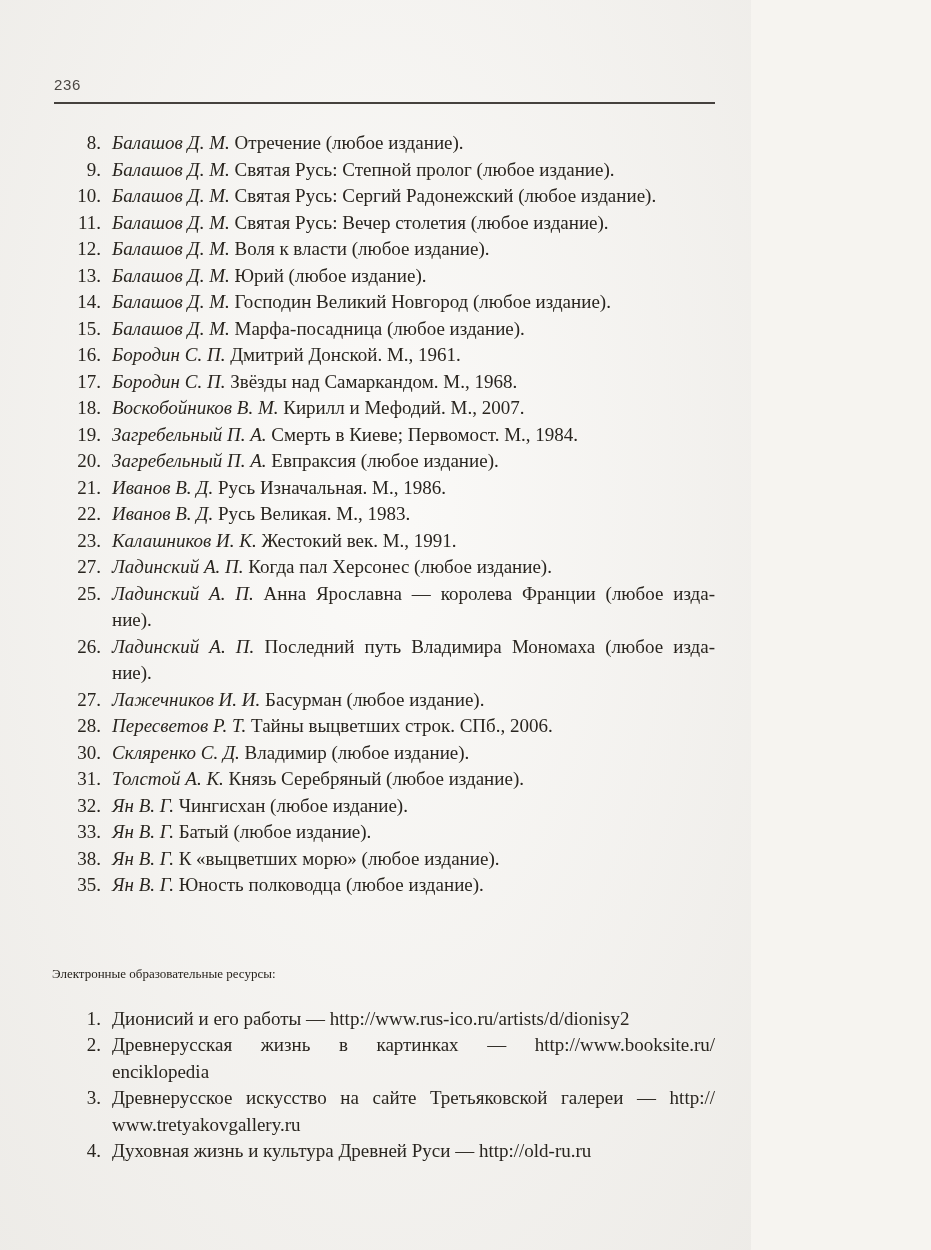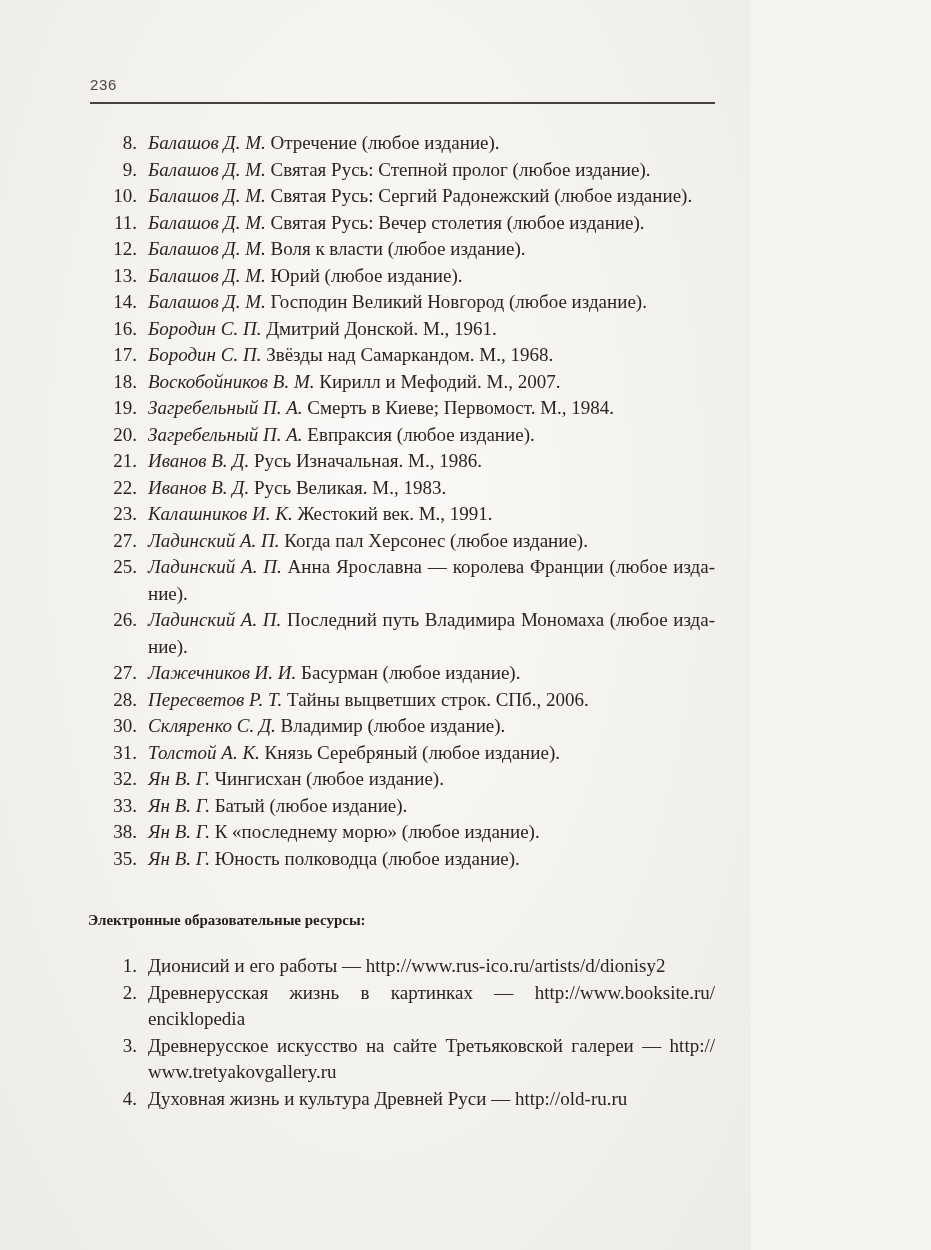--- a/index.html
+++ b/index.html
@@ -11,21 +11,21 @@
     height: 1250px;
     background: #f6f4f0;
     font-family: "Liberation Serif", serif;
     color: #29251f;
     overflow: hidden;
   }
   .page {
     box-sizing: border-box;
     width: 751px;
     height: 1250px;
-    padding: 76px 36px 0 90px;
+    padding: 76px 36px 0 54px;
     background:
       radial-gradient(ellipse at 50% 40%, rgba(255,255,255,0.55), rgba(0,0,0,0.035)),
       #f6f4f0;
   }
   
   .page-header {
     display: flex;
     justify-content: space-between;
     align-items: baseline;
     font-family: "Liberation Sans", sans-serif;
@@ -58,24 +58,24 @@
   .line1 { display: block; }
   .line1.just {
     text-align: justify;
     text-align-last: justify;
   }
   .line2 { display: block; }
   .author { font-style: italic; }
 
   
   .res-heading {
-    margin-top: 40px;
+    margin-top: 67px;
     margin-left: -2px;
-    font-size: 15px;
-    font-weight: bold;
+    font-size: 13px;
+    font-weight: normal;
     color: #26221c;
   }
   .res-list { margin-top: 24px; }
 </style>
 </head>
 <body>
 
 <div class="page">
 
   <div class="page-header">
@@ -132,20 +132,27 @@
   </li>
 
   <li class="row">
     <span class="num">14.</span>
     <span class="body">
       <span class="line1"><i class="author">Балашов Д. М.</i><span class="t"> Господин Великий Новгород (любое издание).</span></span>
 
     </span>
   </li>
 
+  <li class="row">
+    <span class="num">15.</span>
+    <span class="body">
+      <span class="line1"><i class="author">Балашов Д. М.</i><span class="t"> Марфа-посадница (любое издание).</span></span>
+
+    </span>
+  </li>
 
   <li class="row">
     <span class="num">16.</span>
     <span class="body">
       <span class="line1"><i class="author">Бородин С. П.</i><span class="t"> Дмитрий Донской. М., 1961.</span></span>
 
     </span>
   </li>
 
   <li class="row">
@@ -273,21 +280,21 @@
     <span class="num">33.</span>
     <span class="body">
       <span class="line1"><i class="author">Ян В. Г.</i><span class="t"> Батый (любое издание).</span></span>
 
     </span>
   </li>
 
   <li class="row">
     <span class="num">38.</span>
     <span class="body">
-      <span class="line1"><i class="author">Ян В. Г.</i><span class="t"> К «последнему морю» (любое издание).</span></span>
+      <span class="line1"><i class="author">Ян В. Г.</i><span class="t"> К «выцветших морю» (любое издание).</span></span>
 
     </span>
   </li>
 
   <li class="row">
     <span class="num">35.</span>
     <span class="body">
       <span class="line1"><i class="author">Ян В. Г.</i><span class="t"> Юность полководца (любое издание).</span></span>
 
     </span>

